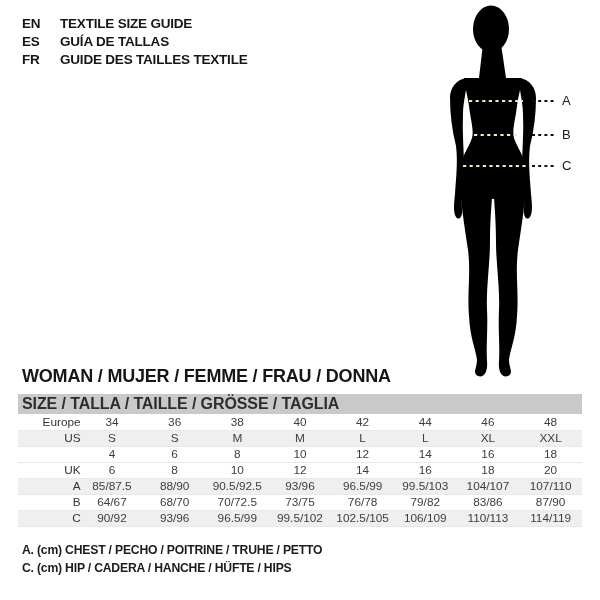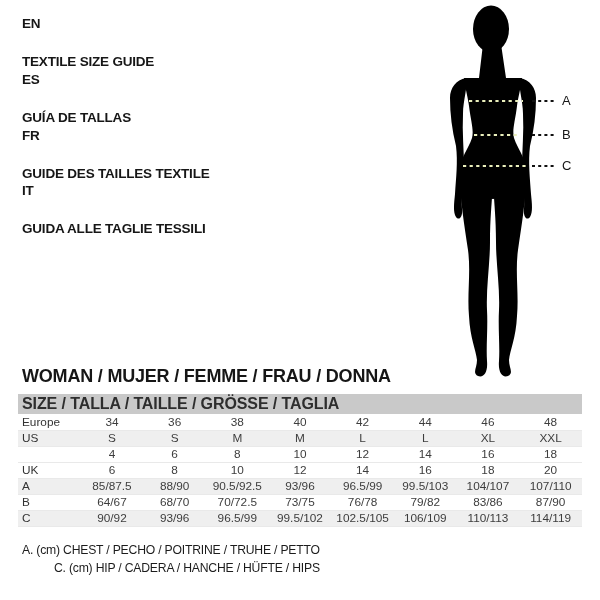--- a/index.html
+++ b/index.html
@@ -17,21 +17,21 @@
     background:#ffffff;
     font-family:"Liberation Sans", sans-serif;
     overflow:hidden;
   }
   
   .langs{
     position:absolute;top:15px;left:22px;
     font-size:13.5px;font-weight:bold;color:var(--ink);
     letter-spacing:-0.2px;line-height:17.8px;
   }
-  .lang-row{display:flex;flex-direction:column;}
+  .lang-row{display:flex;}
   .lang-code{width:38px;flex:0 0 38px;}
   
   .figure-svg{position:absolute;left:425px;top:0;width:175px;height:385px;}
   .measure-label{
     font-family:"Liberation Sans", sans-serif;
     font-size:13px;fill:#161616;font-weight:500;
   }
   
   .woman-title{
     position:absolute;top:366px;left:22px;
@@ -48,50 +48,46 @@
     background:var(--header-gray);
     text-align:left;font-weight:600;color:#2e2e2e;
     font-size:16px;height:16px;padding:1px 0 1px 4px;
     letter-spacing:-0.1px;
   }
   .size-table td{
     height:16px;text-align:center;padding:0;
     border-bottom:1px solid #e9e9e9;
   }
   .size-table td.row-label{
-    text-align:left;padding-left:4px;width:80px;color:#333;margin-left:8px;
+    text-align:right;padding-left:4px;width:80px;color:#333;margin-left:8px;
   }
   .size-table tr.shaded td{background:var(--row-shade);}
   
   .footnotes{
     position:absolute;top:542px;left:22px;
-    font-size:12.2px;font-weight:normal;color:#1c1c1c;
-    letter-spacing:-0.2px;line-height:17.8px;text-align:right;
+    font-size:12.2px;font-weight:bold;color:#1c1c1c;
+    letter-spacing:-0.2px;line-height:17.8px;
   }
 </style>
 </head>
 <body>
 
 <div class="langs" id="langs">
     <div class="lang-row">
       <span class="lang-code">EN</span>
       <span>TEXTILE SIZE GUIDE</span>
     </div>
     <div class="lang-row">
       <span class="lang-code">ES</span>
       <span>GUÍA DE TALLAS</span>
     </div>
     <div class="lang-row">
       <span class="lang-code">FR</span>
       <span>GUIDE DES TAILLES TEXTILE</span>
     </div>
-    <div class="lang-row">
-      <span class="lang-code">IT</span>
-      <span>GUIDA ALLE TAGLIE TESSILI</span>
-    </div>
   </div>
 
 <svg class="figure-svg" viewBox="425 0 175 385" aria-hidden="true">
   <g fill="#000000">
 
     <ellipse cx="491" cy="29" rx="18" ry="23.5"></ellipse>
 
     <path d="M483,44 Q491,52 501,44 L506,78 L479,78 Z"></path>
 
     <path d="M464,78

